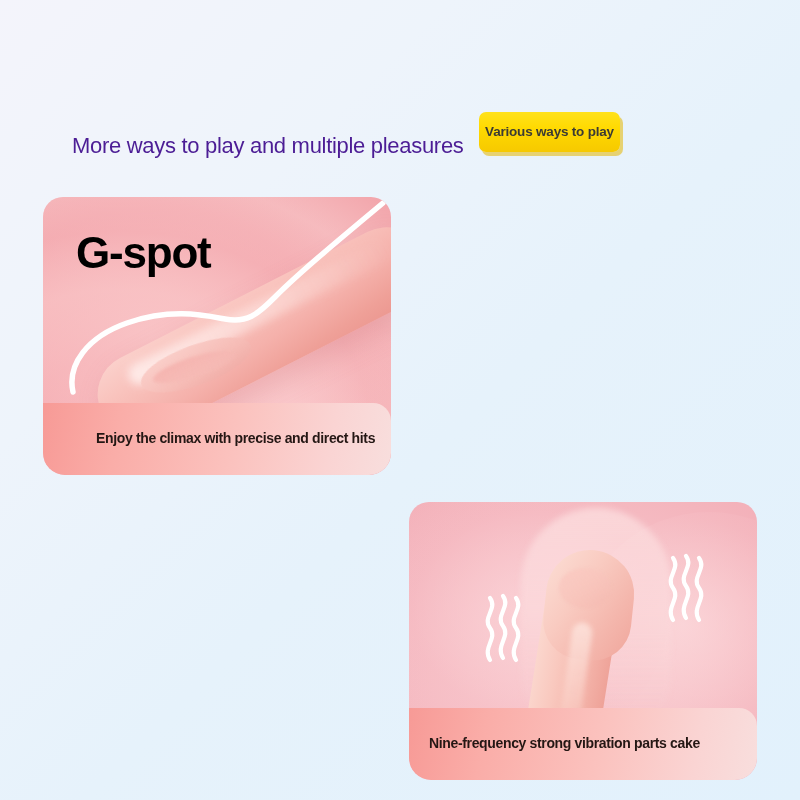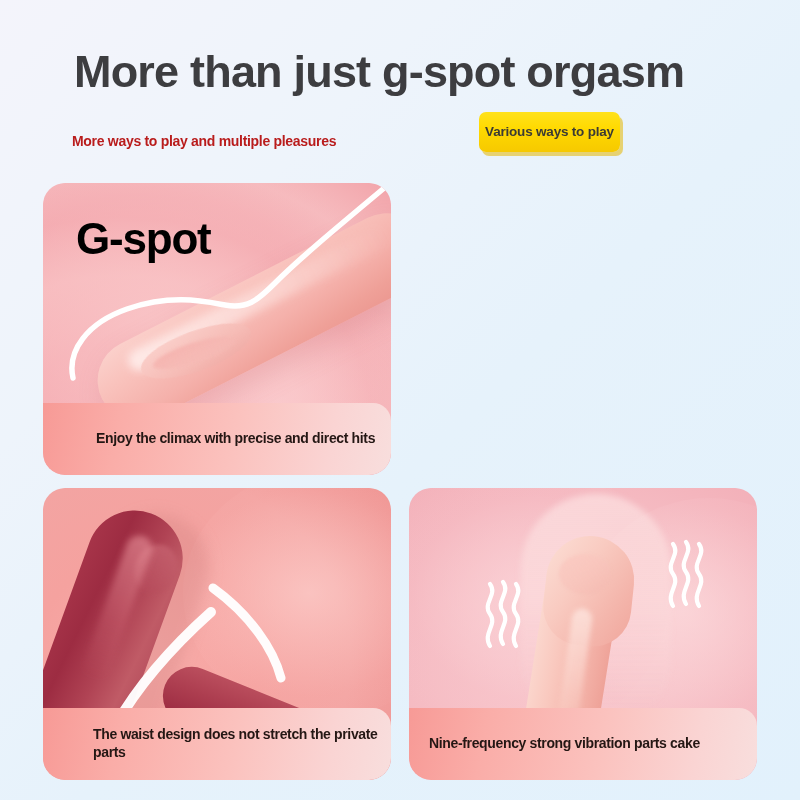--- a/index.html
+++ b/index.html
@@ -33,23 +33,23 @@
     color: #3d3d40;
     letter-spacing: -0.8px;
     white-space: nowrap;
     line-height: 1.05;
   }
 
   .subtitle {
     position: absolute;
     left: 72px;
     top: 133px;
-    font-size: 14px;
-    font-weight: bold;
-    color: #b91c1c;
+    font-size: 22px;
+    font-weight: normal;
+    color: #4c1d95;
     letter-spacing: -0.3px;
     white-space: nowrap;
   }
 
   .badge {
     position: absolute;
     left: 479px;
     top: 112px;
     width: 141px;
     height: 40px;
@@ -89,21 +89,21 @@
   }
 
   .card-tl { left: 0;   top: 0; }
   .card-tr { left: 366px; top: 0; }
   .card-bl { left: 0;   top: 305px; }
   .card-br { left: 366px; top: 305px; }
 
   
   .card-art {
     position: absolute;
-    left: 0; top: 0;
+    left: 0; top: 14px;
     width: 348px;
     height: 376px;
     border-radius: 20px;
     overflow: hidden;
   }
 
   
   .card-caption {
     position: absolute;
     left: 0;
@@ -402,21 +402,20 @@
   .vib-right {
     position: absolute;
     left: 255px;
     top: 48px;
   }
 </style>
 </head>
 <body>
 
 <div class="header">
-  <div class="page-title">More than just g-spot orgasm</div>
 
   <div class="subtitle">More ways to play and multiple pleasures</div>
 
   <div class="badge">
     <span class="badge-label">Various ways to play</span>
   </div>
 </div>
 
 <div class="card-grid">
 
@@ -434,37 +433,20 @@
                  C 204 126, 214 118, 232 100 C 256 76, 292 46, 340 6" fill="none" stroke="#ffffff" stroke-width="5.5" stroke-linecap="round"></path>
       </svg>
       <div class="g-spot-label">G-spot</div>
     </div>
     <div class="card-caption">
       <span class="caption-text">Enjoy the climax with precise and direct hits</span>
     </div>
   </div>
 
 
-  <div class="card card-bl">
-    <div class="card-art art3">
-      <div class="art3-glow"></div>
-      <div class="art3-shadow"></div>
-      <div class="art3-tail"></div>
-      <div class="art3-body"></div>
-      <div class="art3-head-ridge"></div>
-      <div class="art3-gloss"></div>
-      <svg class="art3-curves" viewBox="0 0 348 292">
-        <path d="M72 238 C 96 196, 130 158, 168 124" fill="none" stroke="#ffffff" stroke-width="10" stroke-linecap="round" opacity="0.96"></path>
-        <path d="M238 190 C 230 160, 206 126, 170 100" fill="none" stroke="#ffffff" stroke-width="9" stroke-linecap="round" opacity="0.96"></path>
-      </svg>
-    </div>
-    <div class="card-caption">
-      <span class="caption-text">The waist design does not stretch the private parts</span>
-    </div>
-  </div>
 
   <div class="card card-br">
     <div class="card-art art4">
       <div class="art4-fold1"></div>
       <div class="art4-fold2"></div>
       <div class="art4-halo"></div>
       <div class="art4-shaft"></div>
       <div class="art4-bulb"></div>
       <div class="art4-bulb-ridge"></div>
       <div class="art4-gloss"></div>

